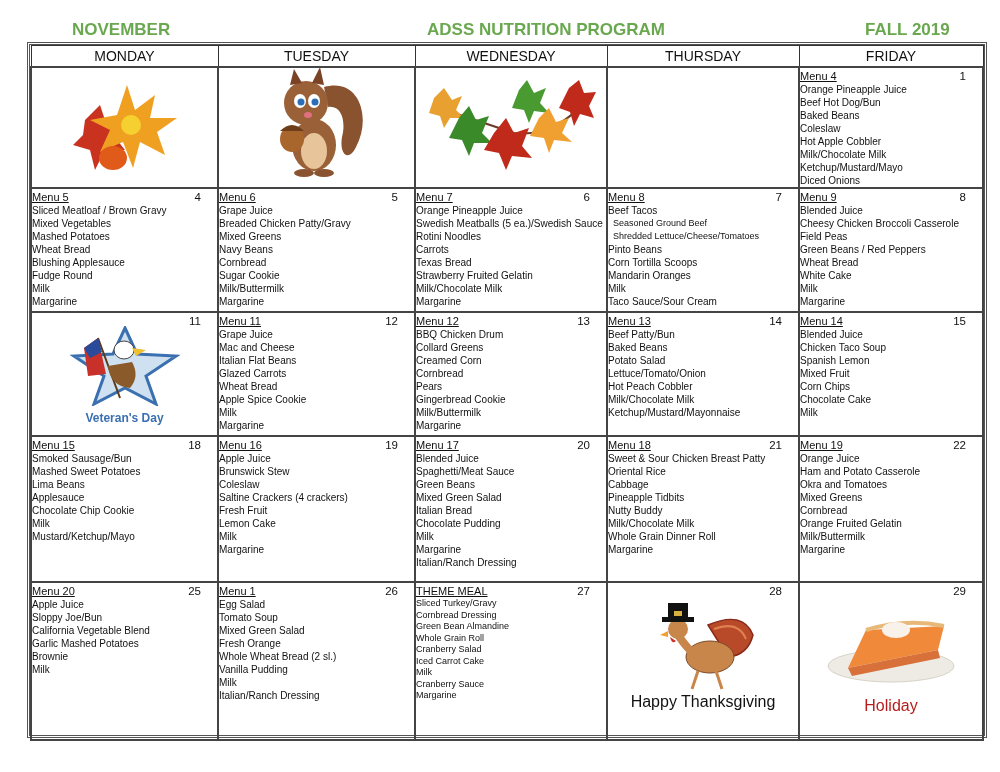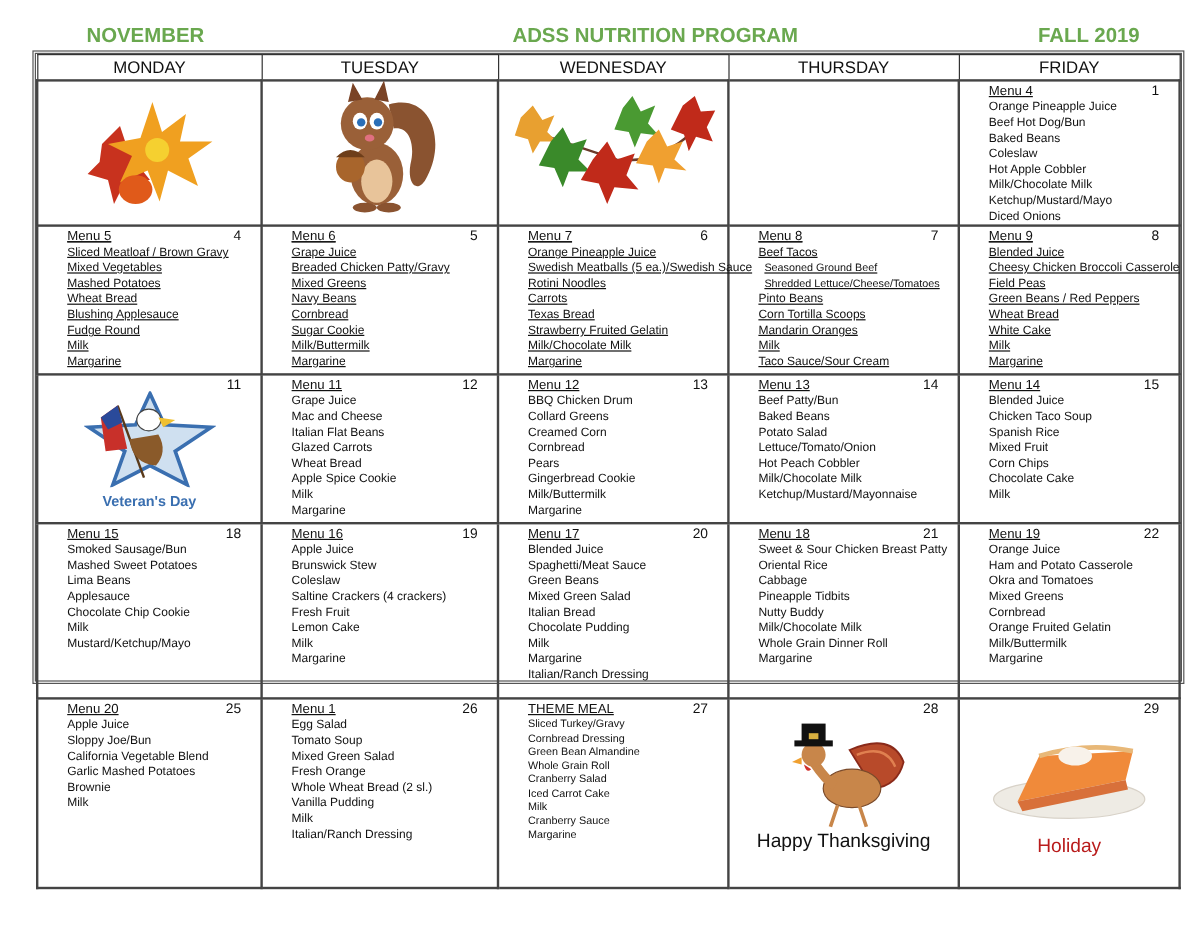--- a/index.html
+++ b/index.html
@@ -3,28 +3,28 @@
 <meta charset="utf-8">
 <style>
   html, body { margin:0; padding:0; background:#ffffff; }
   body { width:1000px; height:772px; position:relative; overflow:hidden;
          font-family:"Liberation Sans", sans-serif; color:#111; }
   .hdr { position:absolute; top:20px; font-weight:bold; font-size:17px; color:#6aa84f; letter-spacing:0; }
   #h-month { left:72px; }
   #h-prog { left:395px;margin-left:32px; }
   #h-term { left:834px;margin-left:31px; }
 
-  .cal { position:absolute; left:27px; top:42px; width:960px; height:528px;
+  .cal { position:absolute; left:27px; top:42px; width:960px; height:696px;
          border:3px double #555; box-sizing:border-box; }
   table { border-collapse:collapse; width:100%; height:100%; table-layout:fixed; }
   th { font-weight:normal; font-size:14px; height:20px; border:1px solid #333;
        text-align:center; padding:0; color:#111; }
-  td { border:2px solid #444; vertical-align:top; padding:2px 5px 0 24px; position:relative; }
+  td { border:2px solid #444; vertical-align:top; padding:2px 5px 0 0; position:relative; }
   col.c1 { width:187px; } col.c2 { width:197px; } col.c3 { width:192px; } col.c4 { width:192px; } col.c5 { width:auto; }
-  tr.r1 { height:118px; } tr.r2 { height:124px;text-decoration:underline; } tr.r3 { height:124px; } tr.r4 { height:146px; } tr.r5 { height:158px; }
+  tr.r1 { height:118px; } tr.r2 { height:124px; } tr.r3 { height:124px; } tr.r4 { height:146px; } tr.r5 { height:158px; }
   .menu { font-size:11px; text-decoration:underline; line-height:13px; }
   .day { position:absolute; top:2px; right:16px; font-size:11.5px; }
   ul { list-style:none; margin:0; padding:0; }
   li { font-size:10px; line-height:13px; white-space:nowrap; }
   li.sub { padding-left:5px; font-size:9px; }
   li.sm { font-size:9px; line-height:11.5px; }
   .pic { position:absolute; left:0; right:0; top:0; bottom:0; display:flex; align-items:center; justify-content:center; }
   .caption { position:absolute; left:0; right:0; text-align:center; }
   .vet { bottom:10px; color:#3a6fb0; font-weight:bold; font-size:12px; }
   .thx { bottom:28px; font-size:16px; color:#111; }
@@ -247,21 +247,21 @@
           <li>Milk/Chocolate Milk</li>
           <li>Ketchup/Mustard/Mayonnaise</li>
         </ul>
       </td>
       <td>
         <div class="menu">Menu 14</div>
         <span class="day">15</span>
         <ul>
           <li>Blended Juice</li>
           <li>Chicken Taco Soup</li>
-          <li>Spanish Rice</li>
+          <li>Spanish Lemon</li>
           <li>Mixed Fruit</li>
           <li>Corn Chips</li>
           <li>Chocolate Cake</li>
           <li>Milk</li>
         </ul>
       </td>
     </tr>
 
     <tr class="r4">
       <td>

